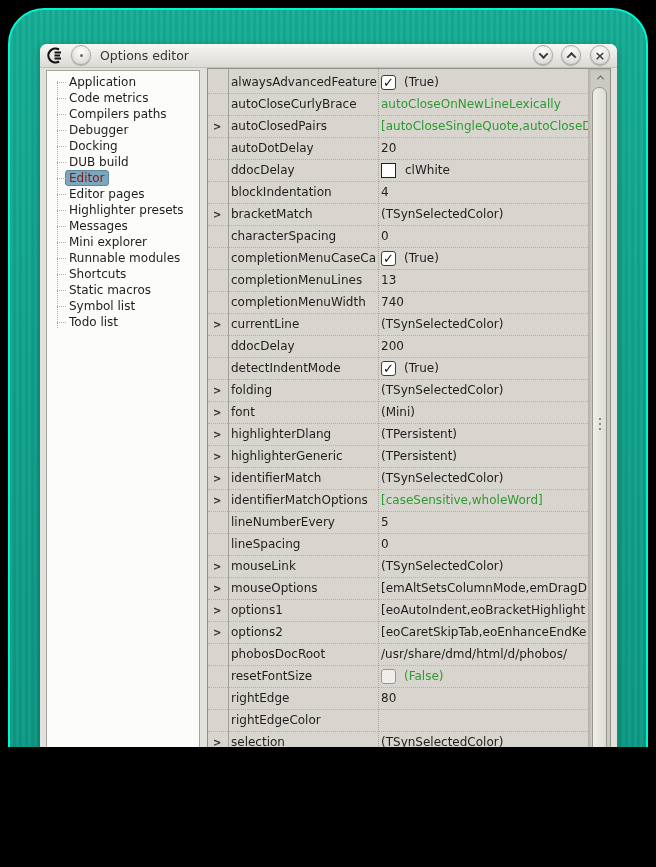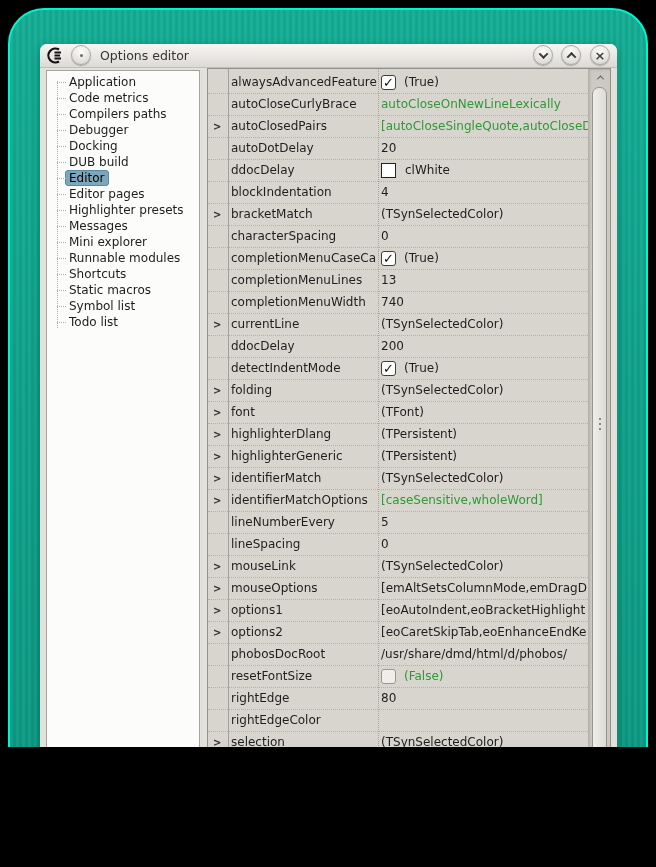--- a/index.html
+++ b/index.html
@@ -32,21 +32,21 @@
   
   .sidebar{position:absolute;left:6px;top:26px;width:154px;height:709px;background:#fcfcfb;
            border:1px solid #a5a39d;overflow:hidden;}
   .tree{position:relative;padding-top:3px;}
   .tree-guide{position:absolute;left:10px;top:10px;height:247px;border-left:1px dotted #9fb7c3;}
   .tree-item{position:relative;height:16px;line-height:16px;font-size:12px;color:#1d1d1d;
              padding-left:22px;white-space:nowrap;cursor:default;}
   .tree-item::before{content:"";position:absolute;left:10px;top:8px;width:9px;border-top:1px dotted #9fb7c3;}
   .tree-item .lbl{display:inline-block;}
   .tree-item.selected .lbl{background:#7ca6bb;border:1px solid #5c87a1;border-radius:3px;
-             color:#000000;padding:0 3px;margin-left:-4px;line-height:14px;}
+             color:#7f1d1d;padding:0 3px;margin-left:-4px;line-height:14px;}
   
   .splitter{position:absolute;left:160px;top:26px;width:7px;height:709px;}
   
   .grid{position:absolute;left:167px;top:24px;width:404px;height:711px;background:#d8d5cf;
         border:1px solid #92908a;overflow:hidden;}
   .gutter-line{position:absolute;left:20px;top:0;bottom:0;border-left:1px solid #a3a09a;}
   .col-divider{position:absolute;left:170px;top:0;bottom:0;border-left:1px dotted #a7a49d;}
   .rows{position:absolute;left:0;top:3px;right:22px;}
   .prow{position:absolute;left:0;width:382px;height:22px;border-bottom:1px dotted #b3b0a8;}
   .expand{position:absolute;left:5px;top:0;line-height:21px;font-size:10px;font-weight:bold;color:#333;}
@@ -235,21 +235,21 @@
             <span class="expand">&gt;</span>
             <span class="pname">folding</span>
             <span class="pval">
               <span class="valtext">(TSynSelectedColor)</span>
             </span>
           </div>
           <div class="prow" style="top: 330px;">
             <span class="expand">&gt;</span>
             <span class="pname">font</span>
             <span class="pval">
-              <span class="valtext">(TFont)</span>
+              <span class="valtext">(Mini)</span>
             </span>
           </div>
           <div class="prow" style="top: 352px;">
             <span class="expand">&gt;</span>
             <span class="pname">highlighterDlang</span>
             <span class="pval">
               <span class="valtext">(TPersistent)</span>
             </span>
           </div>
           <div class="prow" style="top: 374px;">

